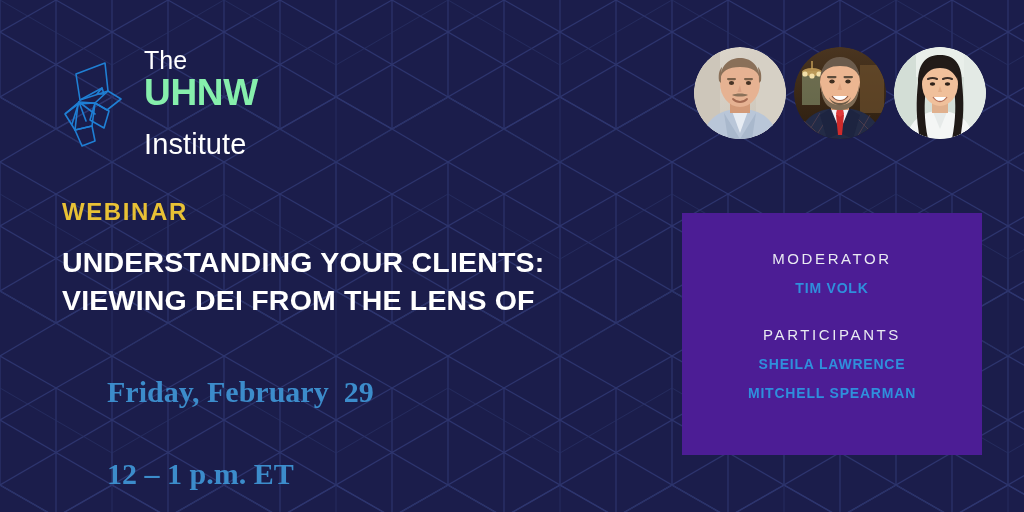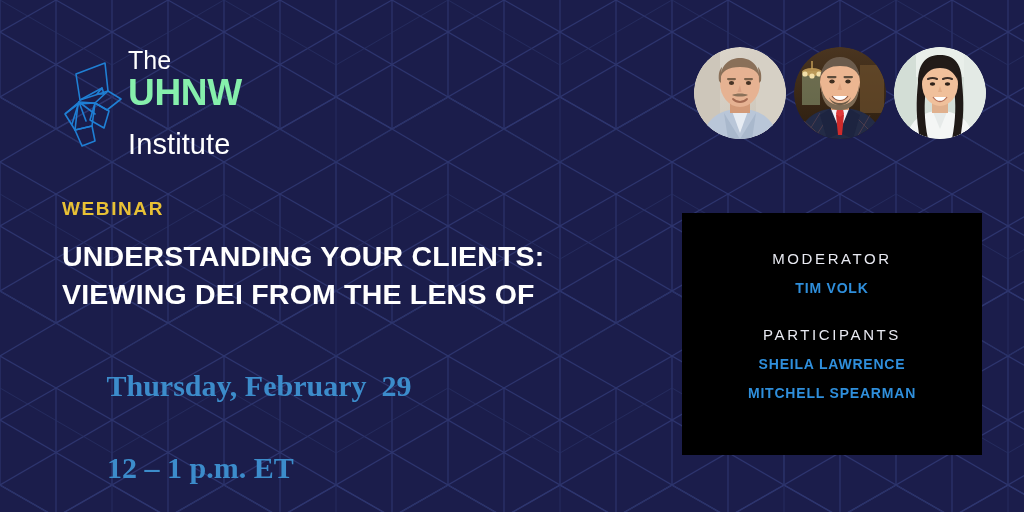--- a/index.html
+++ b/index.html
@@ -22,21 +22,21 @@
   #bg-pattern {
     position:absolute; inset:0;
     opacity:1;
     pointer-events:none;
   }
 
   
   #logo {
     position:absolute;
     left:62px; top:48px;
-    display:flex; align-items:center; gap:4px;
+    display:flex; align-items:center; gap:20px;
   }
   #logo-mark { width:62px; height:92px; display:block; }
   #logo-text { line-height:1.0; }
   .logo-the {
     font-size:25px; font-weight:400; color:#ffffff;
     letter-spacing:0.1px; display:block;
   }
   .logo-uhnw {
     font-size:37px; font-weight:bold; color:#86efac;
     letter-spacing:-0.3px; display:block; margin-top:1px;
@@ -55,21 +55,21 @@
     width:92px; height:92px; border-radius:50%;
     overflow:hidden; position:relative;
     flex:0 0 auto;
   }
   .avatar svg { display:block; width:92px; height:92px; }
 
   
   #content { position:absolute; left:62px; top:198px; width:580px; }
 
   #eyebrow {
-    font-size:19px; font-weight:bold; color:#e8c135;
+    font-size:24px; font-weight:bold; color:#e8c135;
     letter-spacing:1.6px;
   }
 
   #title {
     margin-top:18px;
     font-size:28.5px; font-weight:bold; color:#ffffff;
     letter-spacing:0.2px; line-height:1.32;
     text-transform:uppercase;
   }
 
@@ -80,21 +80,21 @@
     font-size:30px; color:#3c8ccb;
     line-height:1.38;
     white-space:pre;
   }
 
   
   #speakers-panel {
     position:absolute;
     left:682px; top:213px;
     width:300px; height:242px;
-    background:#000000;
+    background:#4c1d95;
     display:flex; flex-direction:column;
     align-items:center; justify-content:flex-start;
     padding-top:37px;
   }
   .role-label {
     font-size:15px; font-weight:400; color:#e9eaf2;
     letter-spacing:2.6px;
   }
   .person-name {
     font-size:14px; font-weight:bold; color:#2f8fdc;
@@ -326,21 +326,21 @@
 
   </div>
 
   <div id="content">
     <div id="eyebrow">WEBINAR</div>
     <h1 id="title">
       <span>UNDERSTANDING YOUR CLIENTS:</span><br>
       <span>VIEWING DEI FROM THE LENS OF</span><br>
     </h1>
     <div id="datetime">
-      <span>Thursday, February  29</span><br>
+      <span>Friday, February  29</span><br>
       <span>12 – 1 p.m. ET</span>
     </div>
   </div>
 
   <div id="speakers-panel">
     <div class="role-label">MODERATOR</div>
     <div class="person-name">TIM VOLK</div>
     <div class="group-gap"></div>
     <div class="role-label">PARTICIPANTS</div>
     <div class="person-name">SHEILA LAWRENCE</div>

